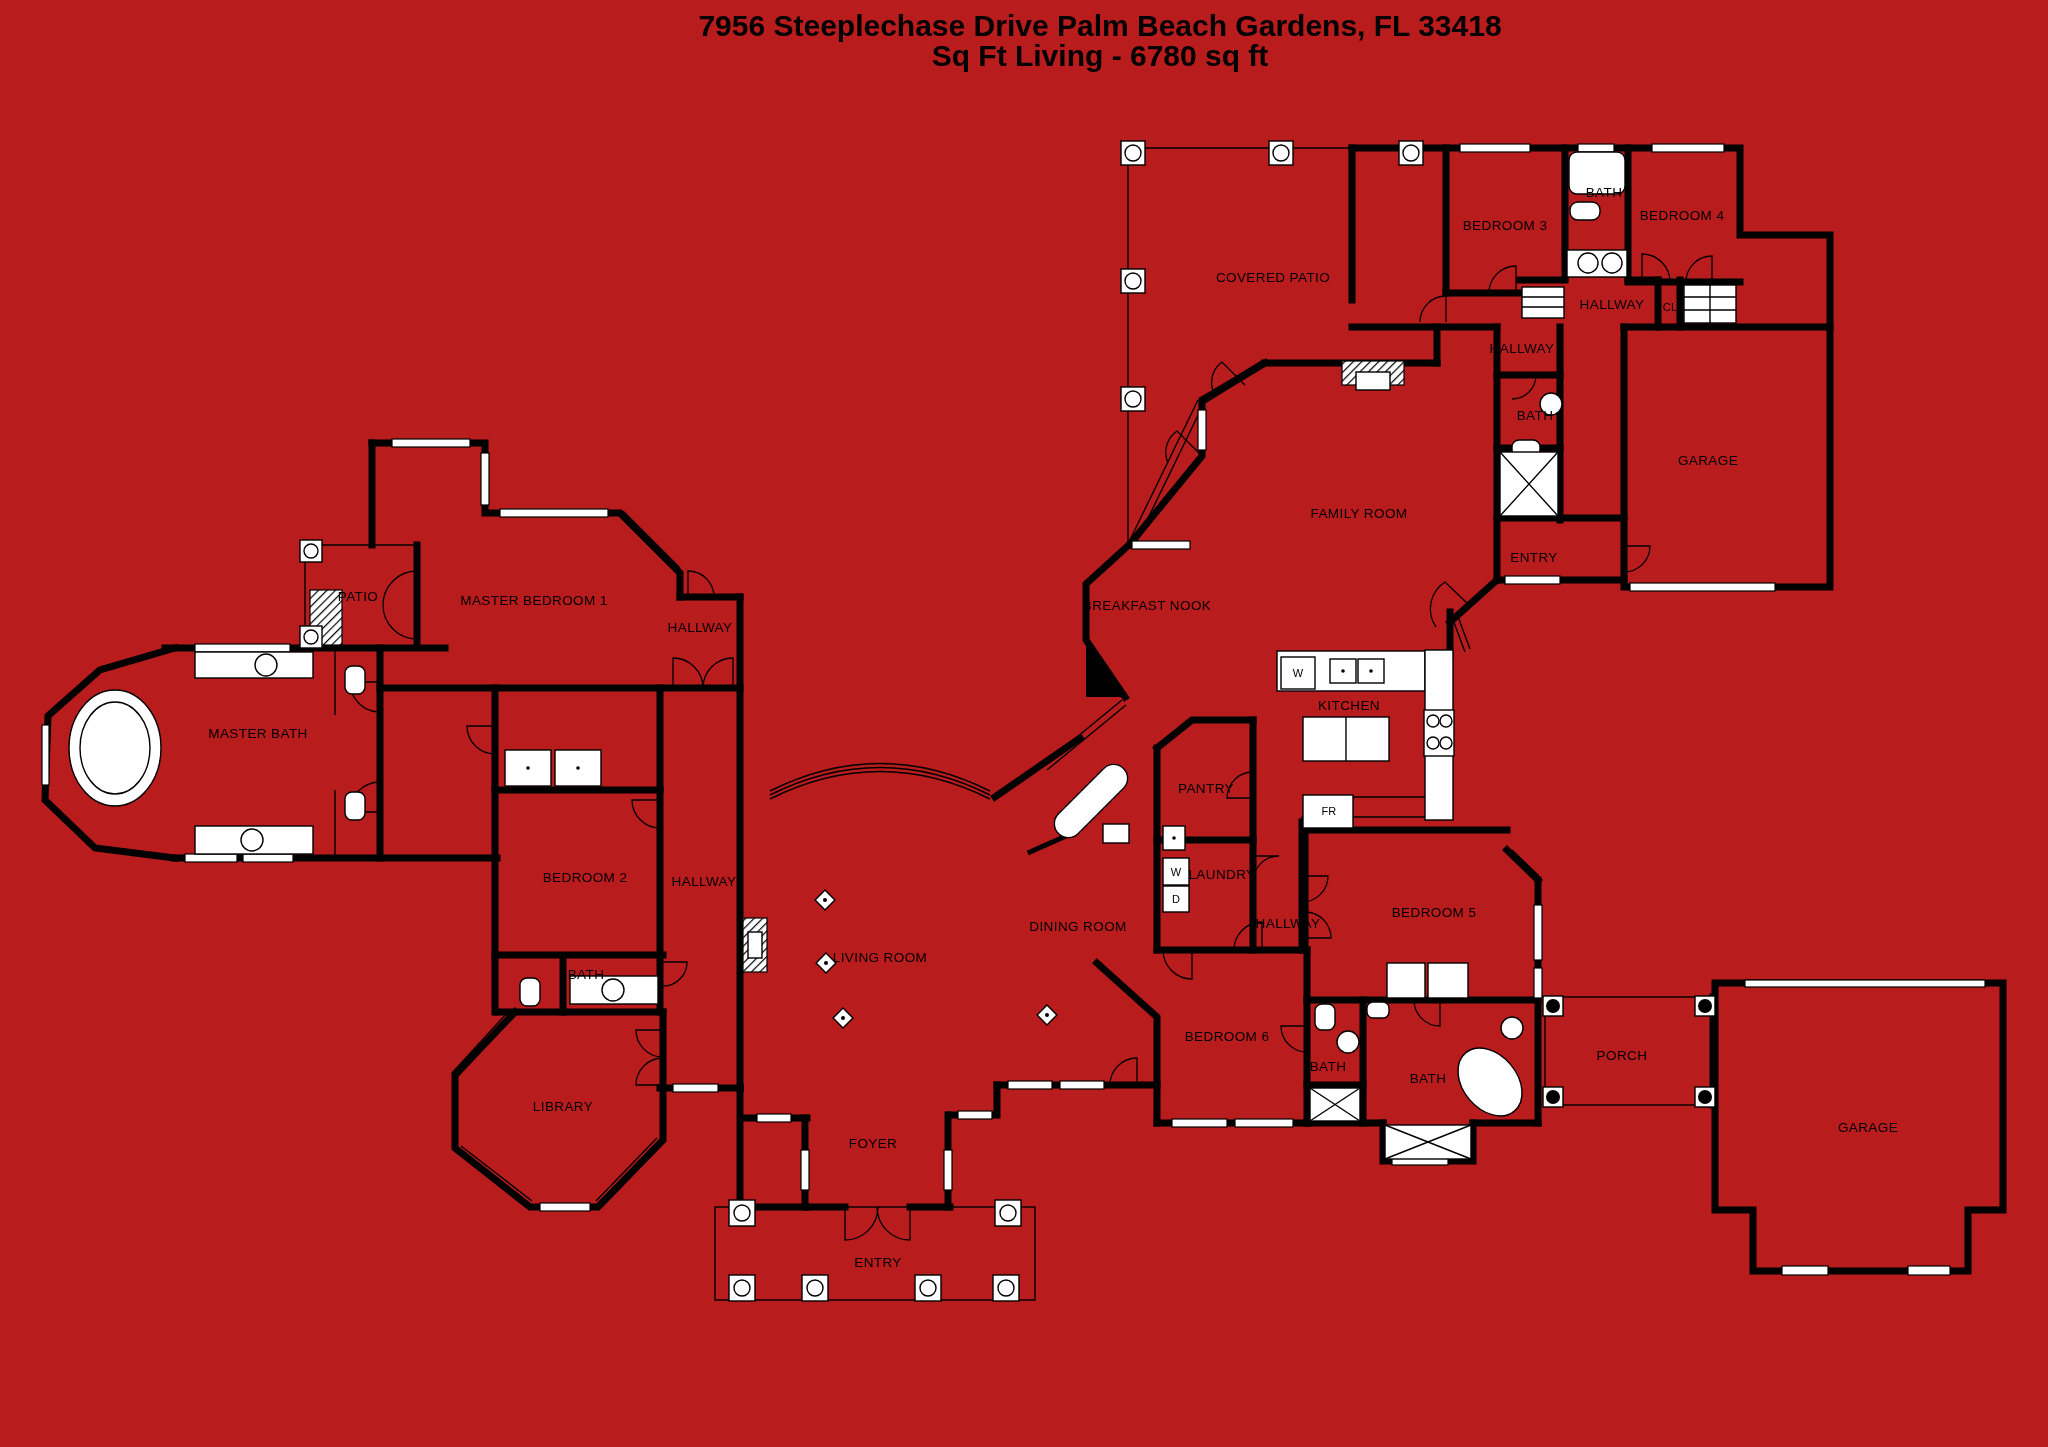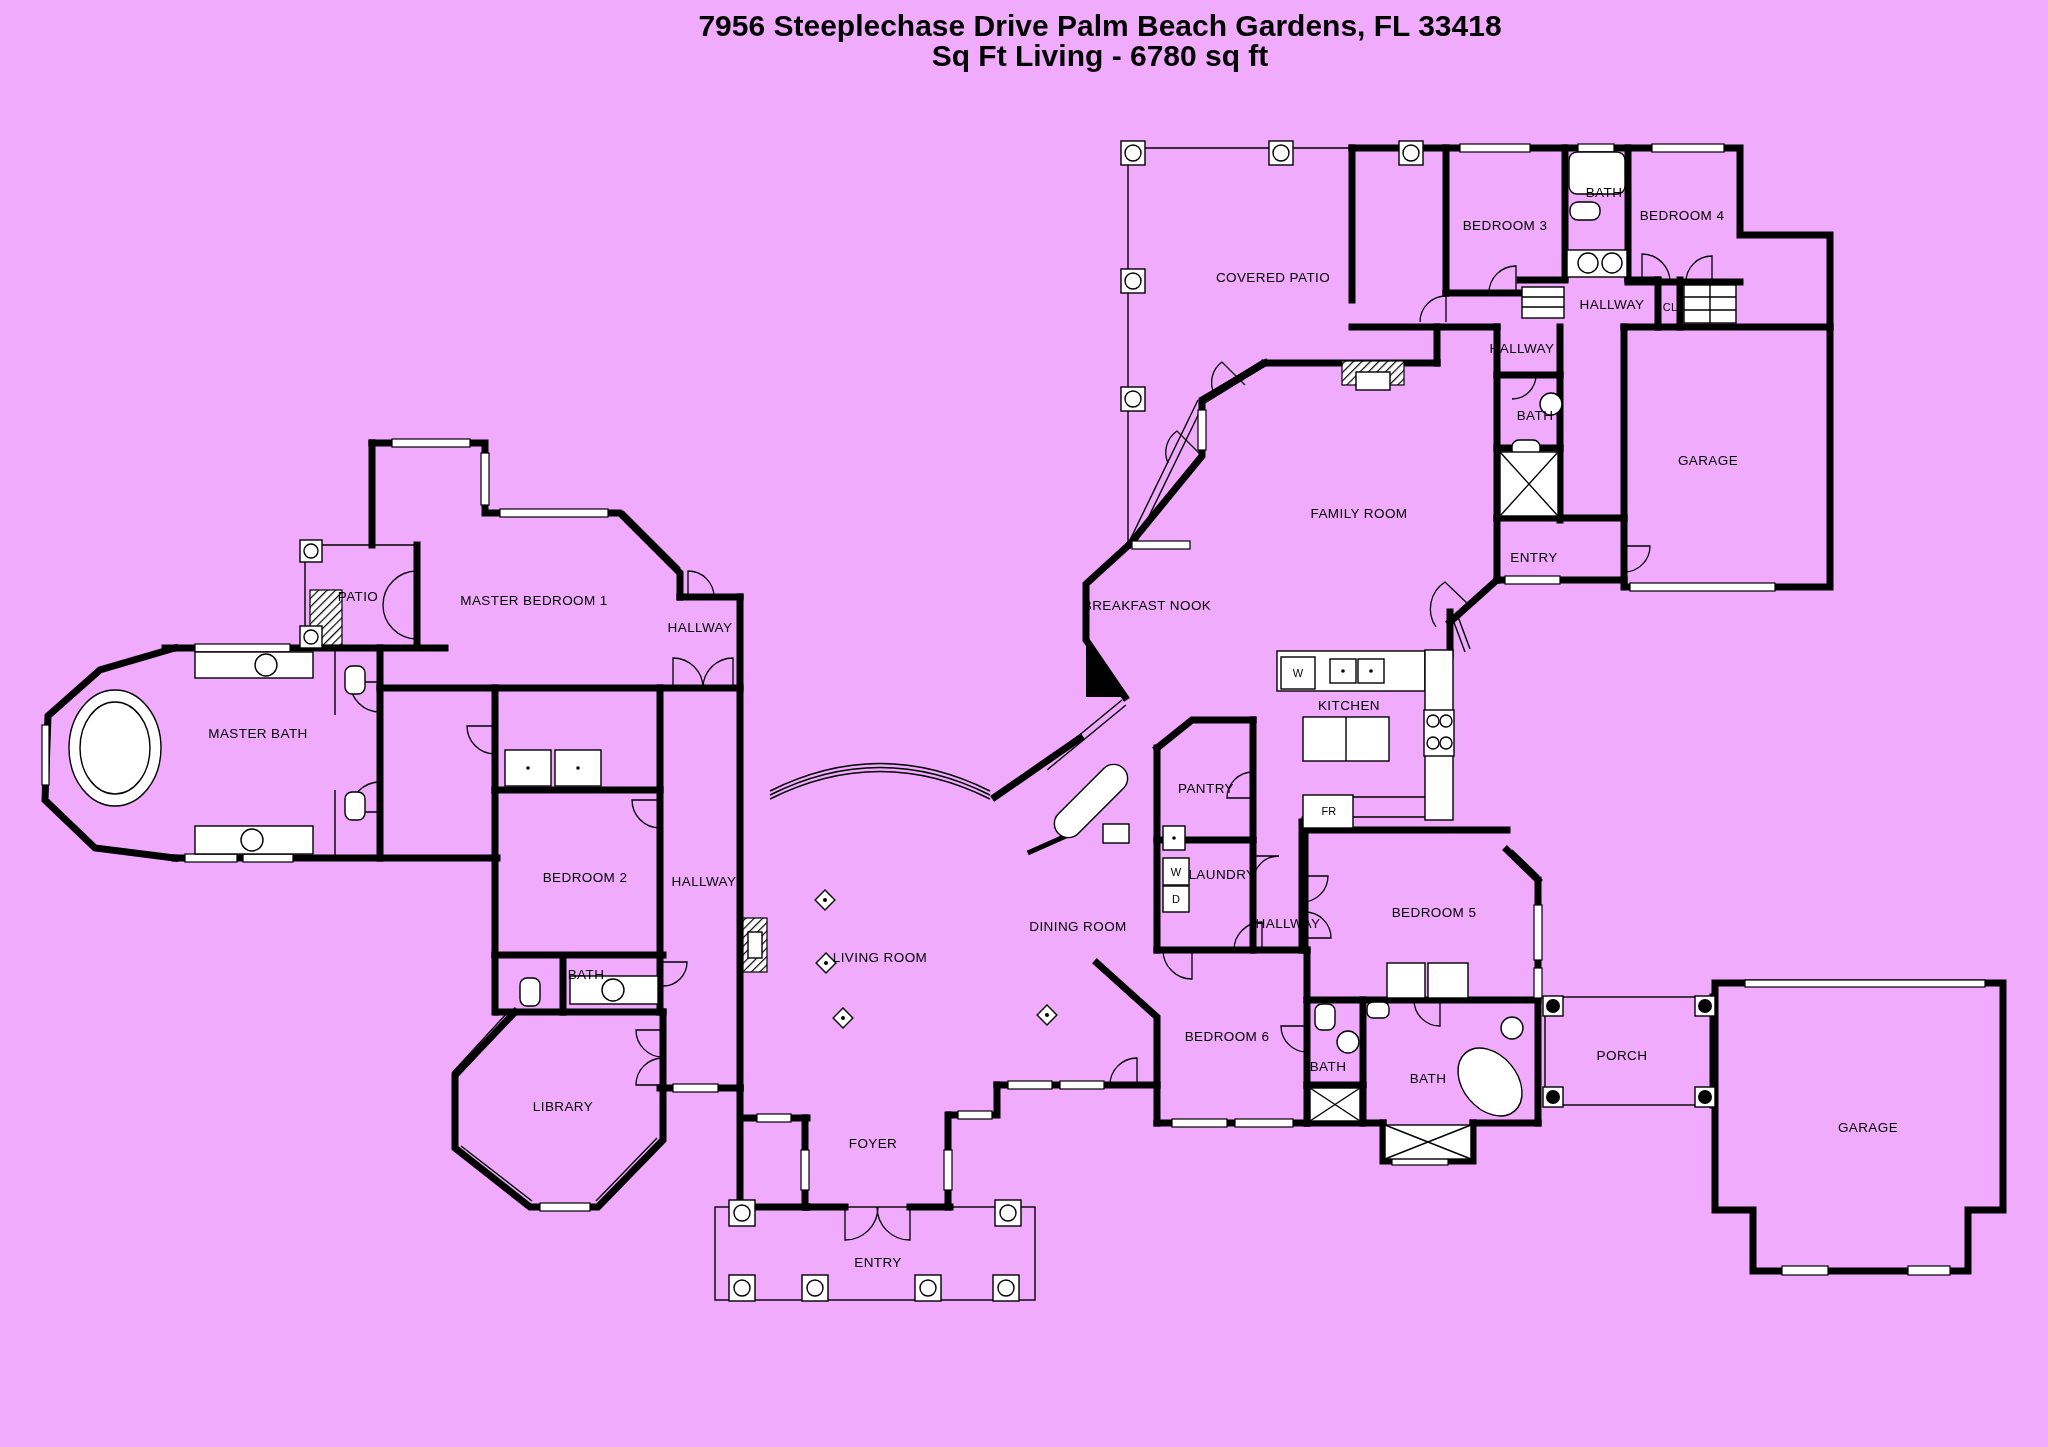--- a/index.html
+++ b/index.html
@@ -1,16 +1,16 @@
 <!DOCTYPE html>
 <html><head>
 <meta charset="utf-8">
 <style>
   html,body{margin:0;padding:0;background:#ffffff;}
-  #page{position:relative;width:2048px;height:1447px;background:#f0abfc;overflow:hidden;
+  #page{position:relative;width:2048px;height:1447px;background:#b91c1c;overflow:hidden;
         font-family:"Liberation Sans", sans-serif;}
   svg{position:absolute;left:0;top:0;}
   .wall{stroke:#000;stroke-width:7;fill:none;stroke-linecap:square;}
   .wall5{stroke:#000;stroke-width:5;fill:none;stroke-linecap:square;}
   .thin{stroke:#000;stroke-width:1.4;fill:none;}
   .win{fill:#fff;stroke:#000;stroke-width:1.2;}
   .fix{fill:#fff;stroke:#000;stroke-width:1.4;}
   .door{stroke:#000;stroke-width:1.3;fill:none;}
   .lbl{font-family:"Liberation Sans", sans-serif;font-size:13.5px;fill:#000;
        text-anchor:middle;letter-spacing:.4px;}

